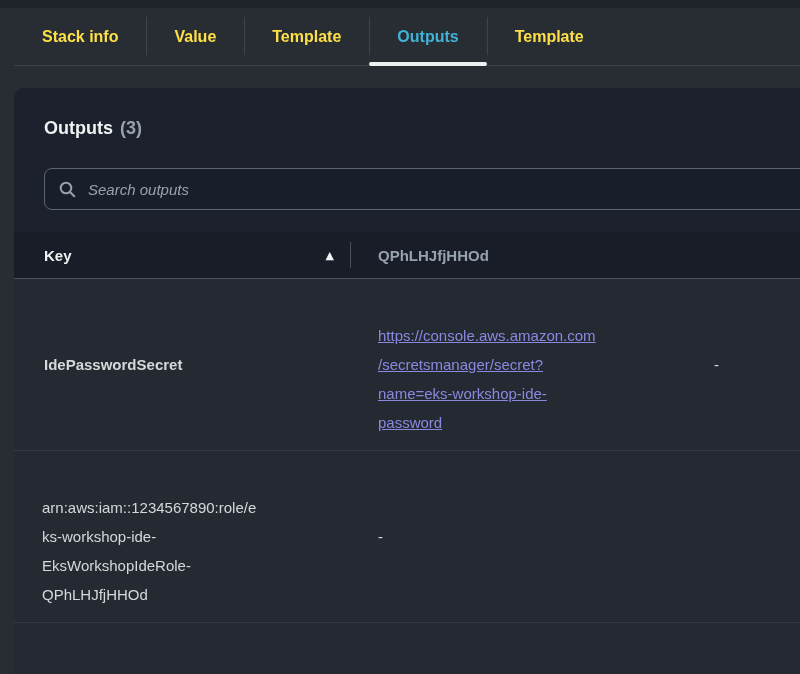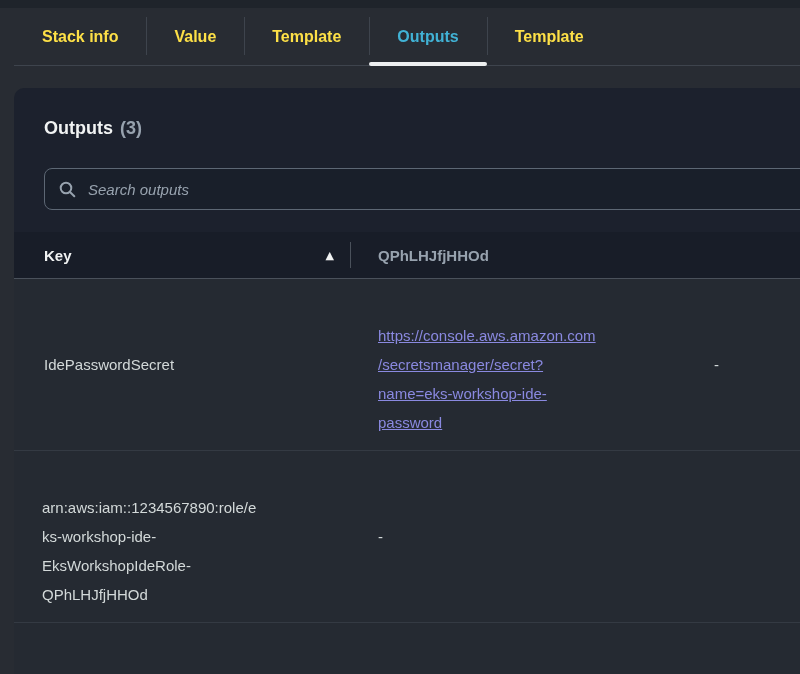--- a/index.html
+++ b/index.html
@@ -99,21 +99,21 @@
   }
   .sort-icon.asc{color:var(--text-bright);}
   .sort-icon.desc{color:var(--text-dim);font-size:13px;}
   .trow{
     display:grid;grid-template-columns:336px 336px 1fr;
     background:var(--bg-row);
     border-bottom:1px solid var(--row-divider);
   }
   .td-key{
     align-self:center;padding-left:30px;
-    font-size:15px;color:var(--text-primary);
+    font-size:15px;color:var(--text-primary);font-weight:bold;
   }
   .td-value{
     padding:13px 20px 13px 28px;
     font-size:15px;line-height:29px;color:var(--text-primary);
     white-space:pre-line;word-break:break-word;
   }
   .td-value a{color:var(--link);text-decoration:underline;cursor:pointer;}
   .td-desc{
     align-self:center;padding-left:28px;
     font-size:15px;color:var(--text-primary);

